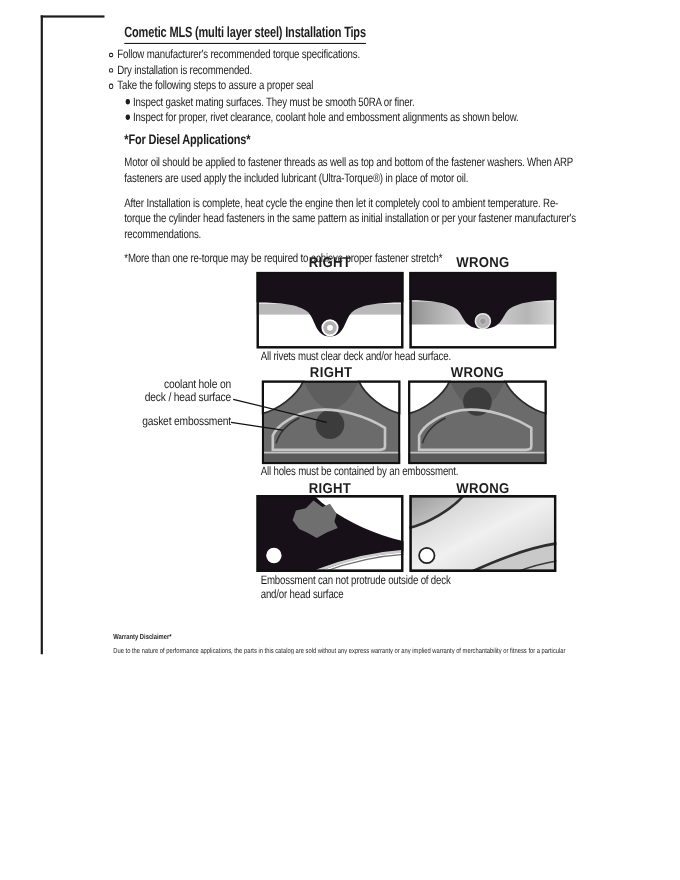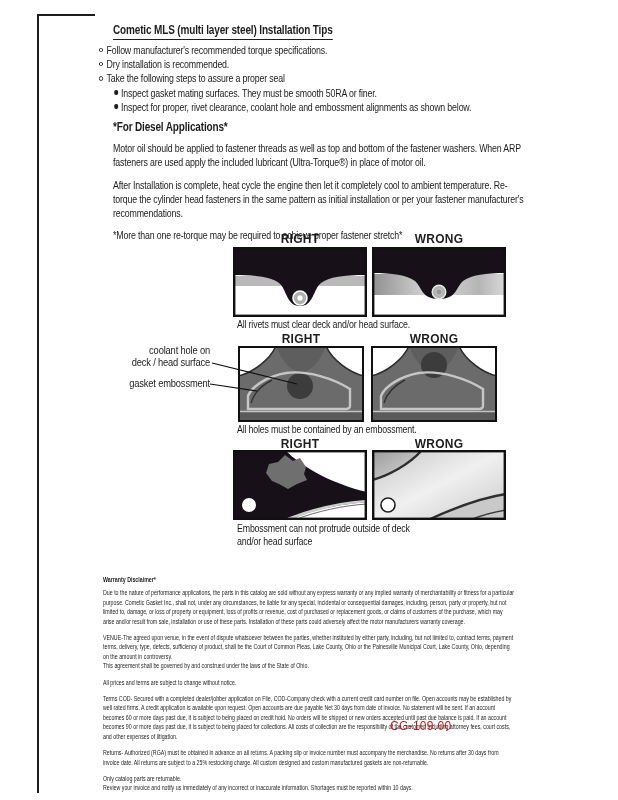--- a/index.html
+++ b/index.html
@@ -1,18 +1,18 @@
 <!DOCTYPE html>
 <html><head>
 <meta charset="utf-8">
 <style>
   * { margin:0; padding:0; box-sizing:border-box; }
   html,body { background:#ffffff; }
   .page {
-    position:relative; width:618px; height:800px; background:#ffffff;
+    position:relative; width:618px; height:595px; background:#ffffff;
     font-family:"Liberation Sans","DejaVu Sans",sans-serif; color:#1d1d1d;
     overflow:hidden;
   }
   .abs { position:absolute; }
   
   .cond { transform:scaleX(0.80); transform-origin:0 0; letter-spacing:-0.2px; }
   .cond-r { transform:scaleX(0.85); transform-origin:100% 0; letter-spacing:-0.2px; }
 
   .edge-v { left:37px; top:14px; width:1.5px; height:779px; background:#1c1c1c; }
   .edge-h { left:37px; top:14px; width:58px; height:1.5px; background:#1c1c1c; }

